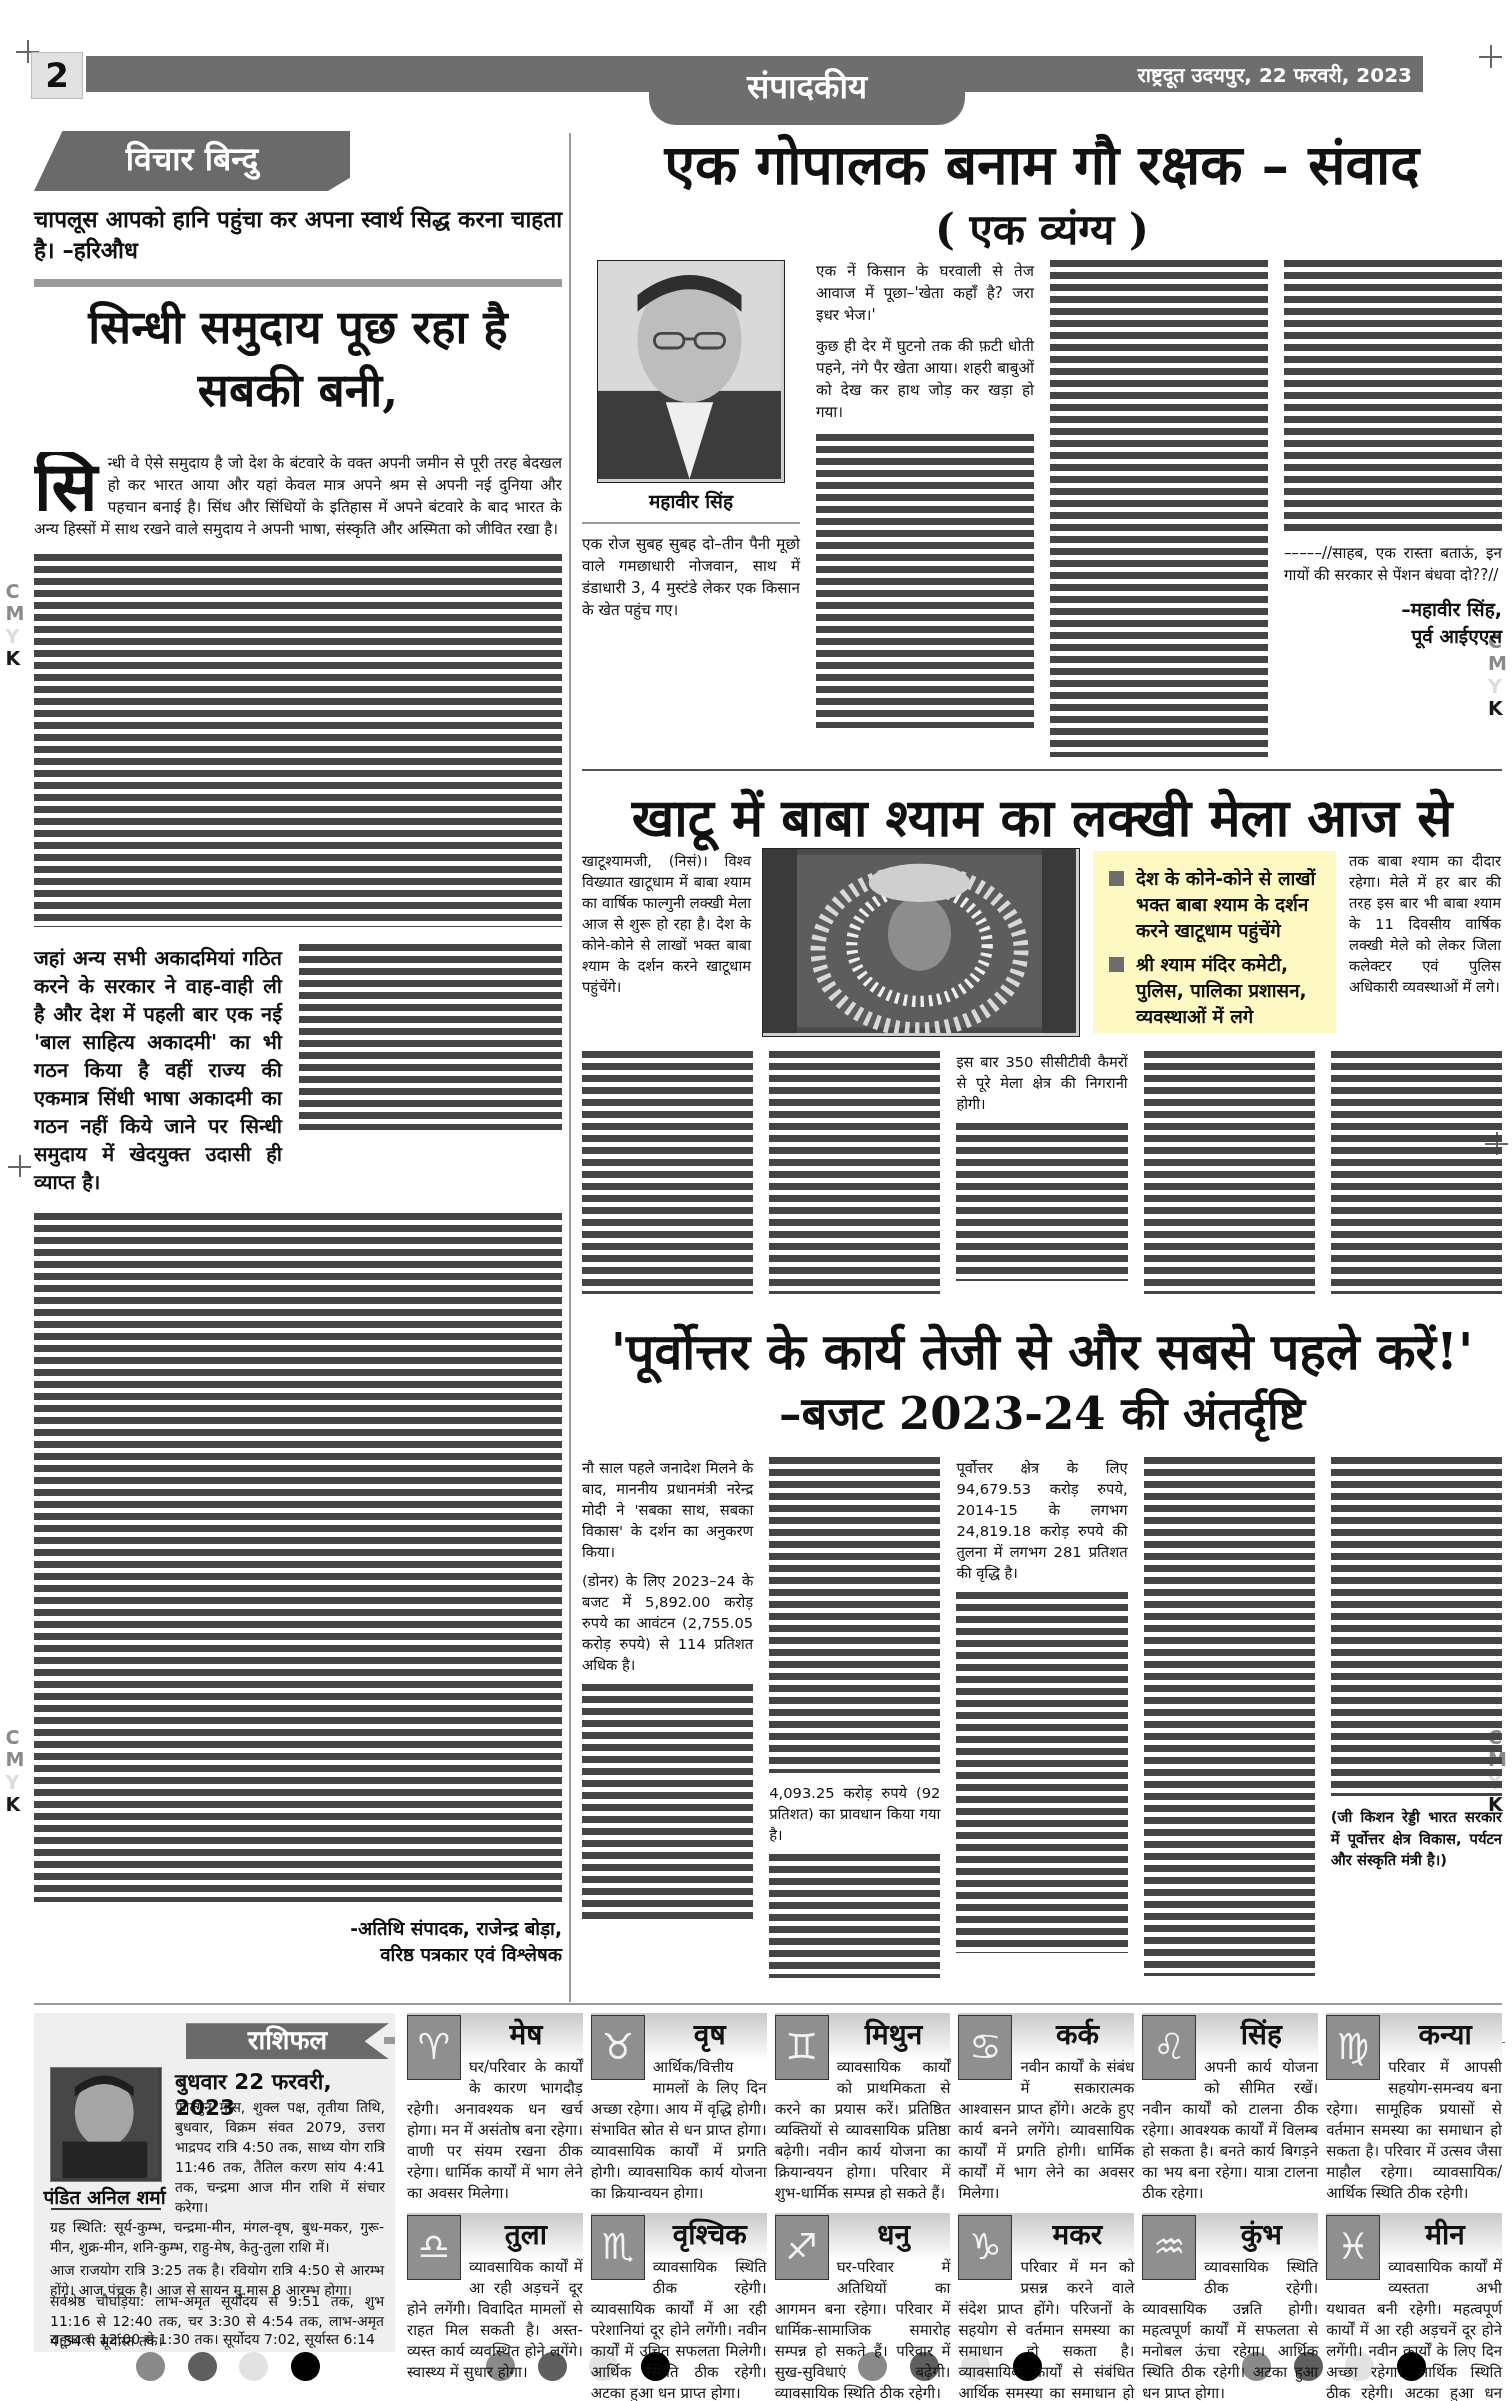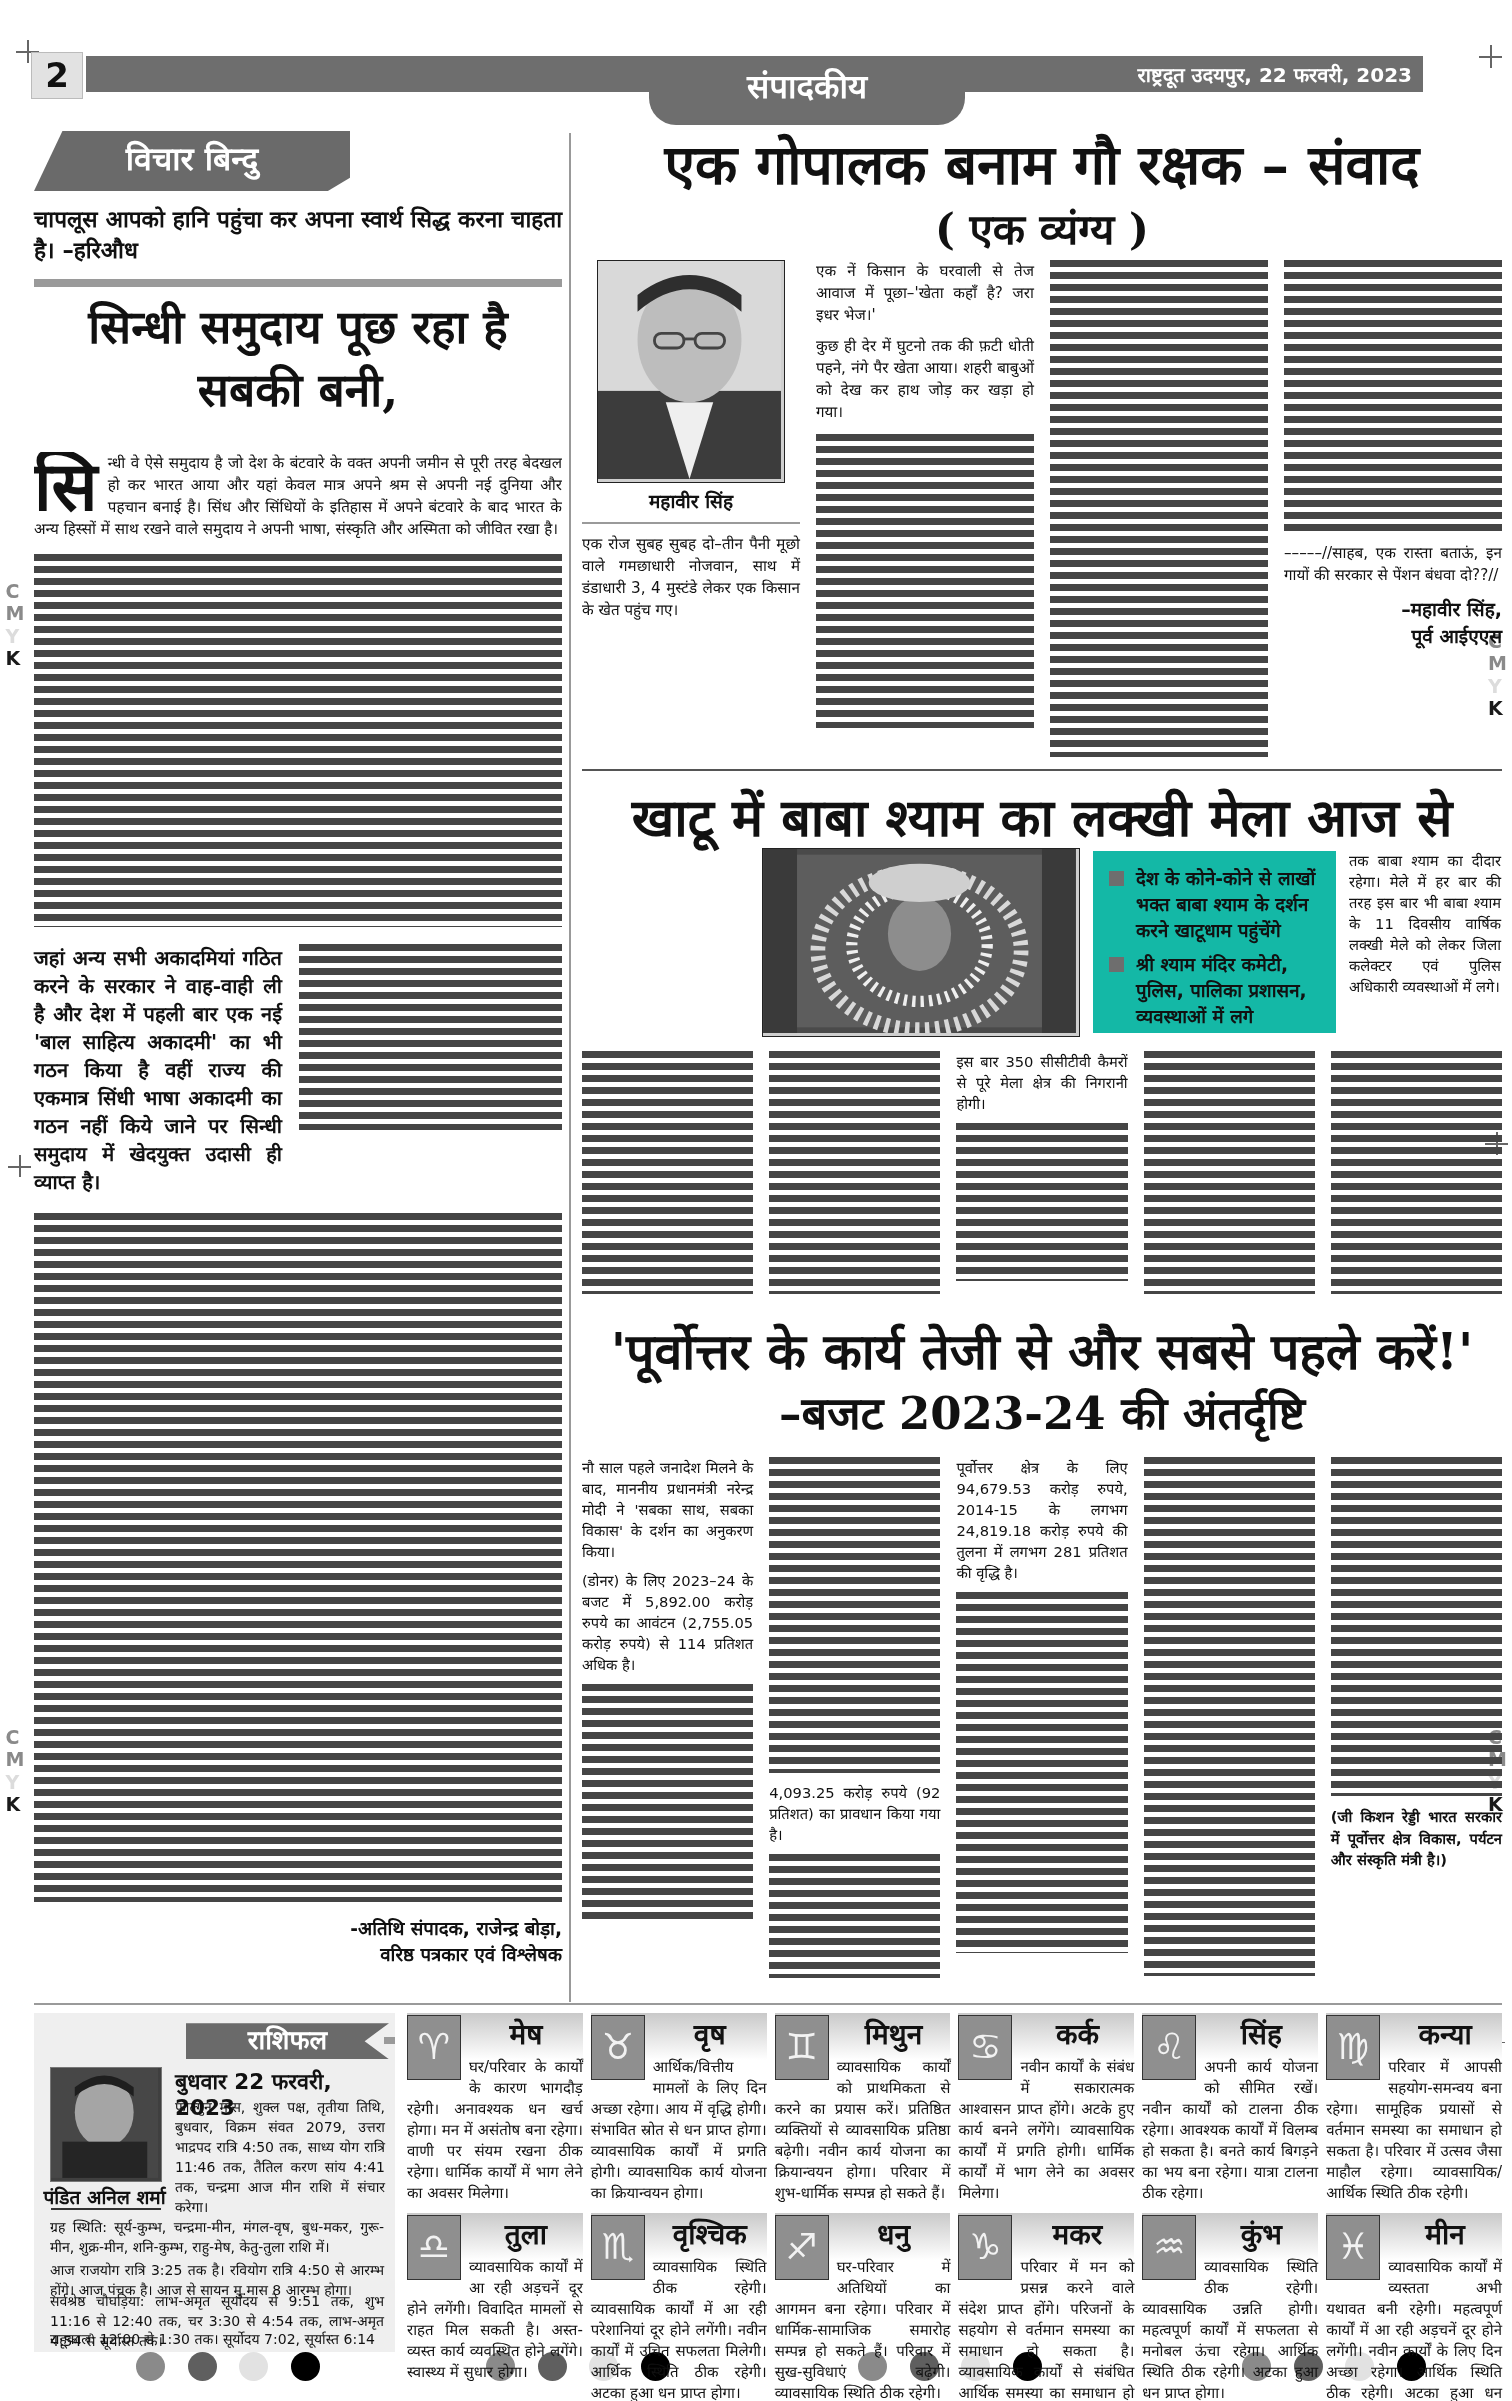--- a/index.html
+++ b/index.html
@@ -139,35 +139,38 @@
         <div>–महावीर सिंह,</div>
         <div>पूर्व आईएएस</div>
       </div>
     </div>
   </div>
 
   <div class="abs" style="left:582px;top:769px;width:920px;height:1.7px;background:#555;"></div>
 
   <div class="abs serif" style="left:582px;top:780px;width:920px;text-align:center;font-weight:bold;font-size:52px;">खाटू में बाबा श्याम का लक्खी मेला आज से</div>
 
+  <div class="abs" style="left:582px;top:850px;width:169px;height:186px;">
+    <div class="just" style="font-size:14.7px;line-height:21px;">खाटूश्यामजी, (निसं)। विश्व विख्यात खाटूधाम में बाबा श्याम का वार्षिक फाल्गुनी लक्खी मेला आज से शुरू हो रहा है। देश के कोने-कोने से लाखों भक्त बाबा श्याम के दर्शन करने खाटूधाम पहुंचेंगे।</div>
+  </div>
 
   <div class="abs photo-frame" style="left:762px;top:848px;width:316px;height:187px;">
     <svg width="313" height="184" viewBox="0 0 554 326">
       <rect width="554" height="326" fill="#4a4a4a"></rect>
       <rect x="20" y="10" width="514" height="306" fill="#5d5d5d"></rect>
       <ellipse cx="277" cy="180" rx="180" ry="140" fill="none" stroke="#d8d8d8" stroke-width="26" stroke-dasharray="8 10"></ellipse>
       <ellipse cx="277" cy="170" rx="120" ry="100" fill="none" stroke="#efefef" stroke-width="20" stroke-dasharray="6 9"></ellipse>
       <ellipse cx="277" cy="150" rx="56" ry="66" fill="#8d8d8d"></ellipse>
       <ellipse cx="277" cy="60" rx="90" ry="34" fill="#cfcfcf"></ellipse>
       <rect x="0" y="0" width="60" height="326" fill="#3a3a3a"></rect>
       <rect x="494" y="0" width="60" height="326" fill="#3a3a3a"></rect>
     </svg>
   </div>
 
-  <div class="abs" style="left:1093px;top:851px;width:243px;height:182px;background:#14b8a6;padding:14.7px 16px;box-sizing:border-box;">
+  <div class="abs" style="left:1093px;top:851px;width:243px;height:182px;background:#fef9c3;padding:14.7px 16px;box-sizing:border-box;">
     <div style="display:flex;font-weight:bold;font-size:18.6px;line-height:26px;">
       <span class="bullet-sq"></span>
       <span>देश के कोने-कोने से लाखों भक्त बाबा श्याम के दर्शन करने खाटूधाम पहुंचेंगे</span>
     </div>
     <div style="display:flex;font-weight:bold;font-size:18.6px;line-height:26px;margin-top:8px;">
       <span class="bullet-sq"></span>
       <span>श्री श्याम मंदिर कमेटी, पुलिस, पालिका प्रशासन, व्यवस्थाओं में लगे</span>
     </div>
   </div>
 

